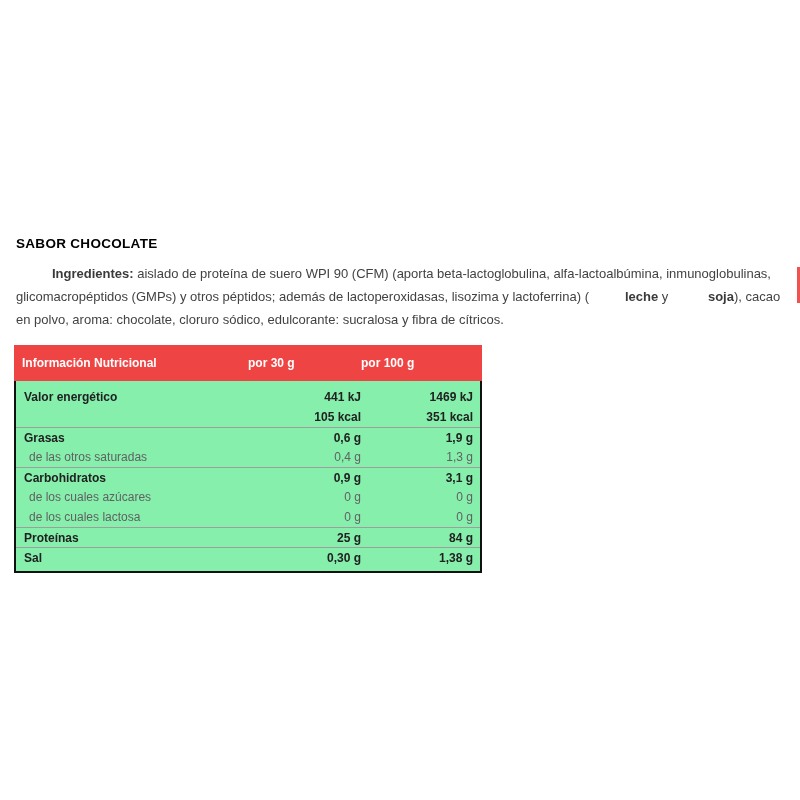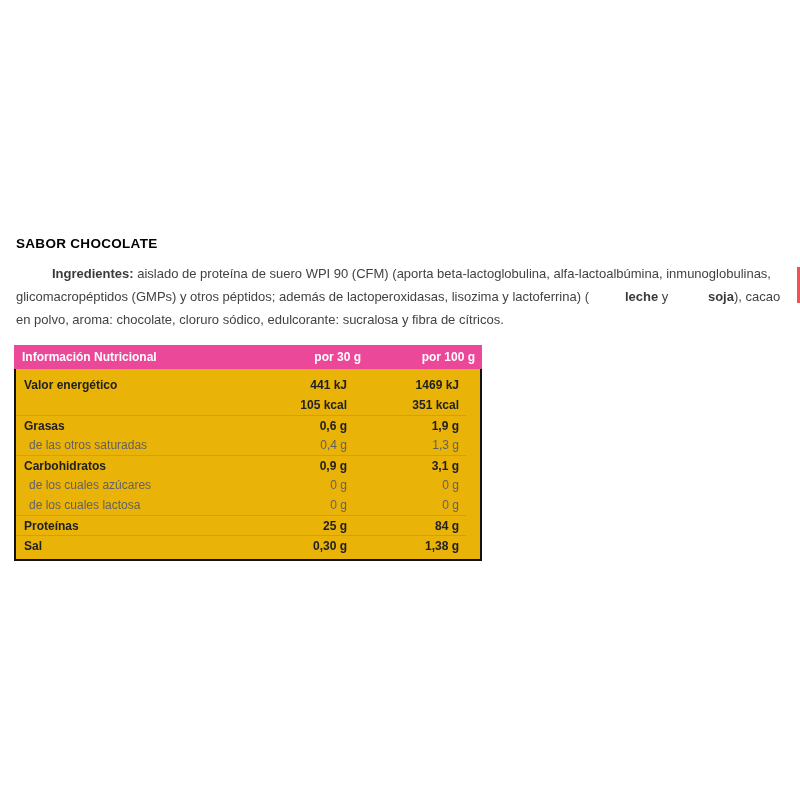--- a/index.html
+++ b/index.html
@@ -39,36 +39,36 @@
   .ntable {
     position: absolute;
     left: 14px;
     top: 345px;
     width: 468px;
   }
   .nt-header {
     display: grid;
     grid-template-columns: 1fr 113px 121px;
     align-items: center;
-    height: 24px;
-    background: #ec4899;
+    height: 36px;
+    background: #ef4444;
     color: #ffffff;
     font-size: 12px;
     font-weight: 700;
   }
   .nt-h-title { padding-left: 8px; }
-  .nt-h-col { text-align: right; }
+  .nt-h-col { }
   .nt-h-col-last { padding-right: 7px; }
 
   .nt-body {
     box-sizing: border-box;
     border: 2px solid #111111;
     border-top: none;
-    background: #eab308;
-    padding: 6px 14px 4px 0;
+    background: #86efac;
+    padding: 6px 0 4px 0;
   }
   .nt-row {
     display: grid;
     grid-template-columns: 1fr 113px 119px;
     align-items: center;
     height: 20px;
     font-size: 12px;
     box-sizing: border-box;
   }
   .nt-row.sep { border-top: 1px solid #9e9e9e; }

